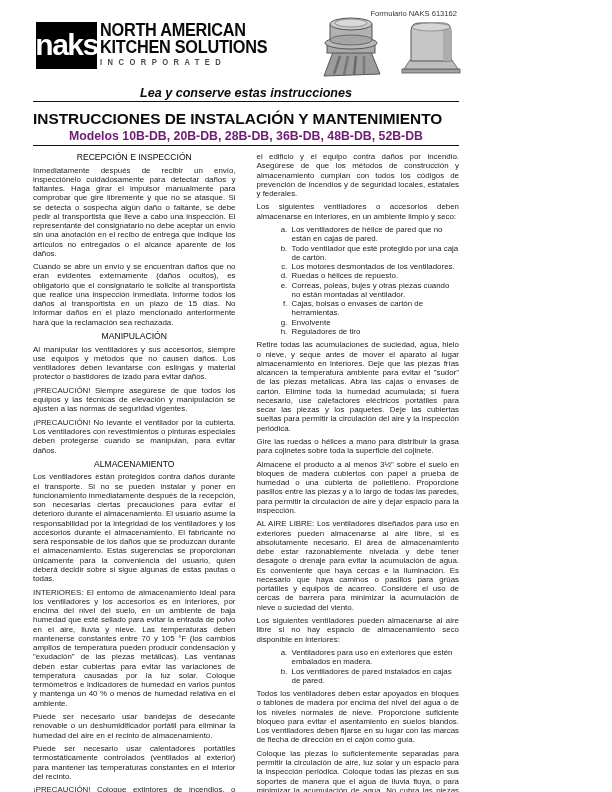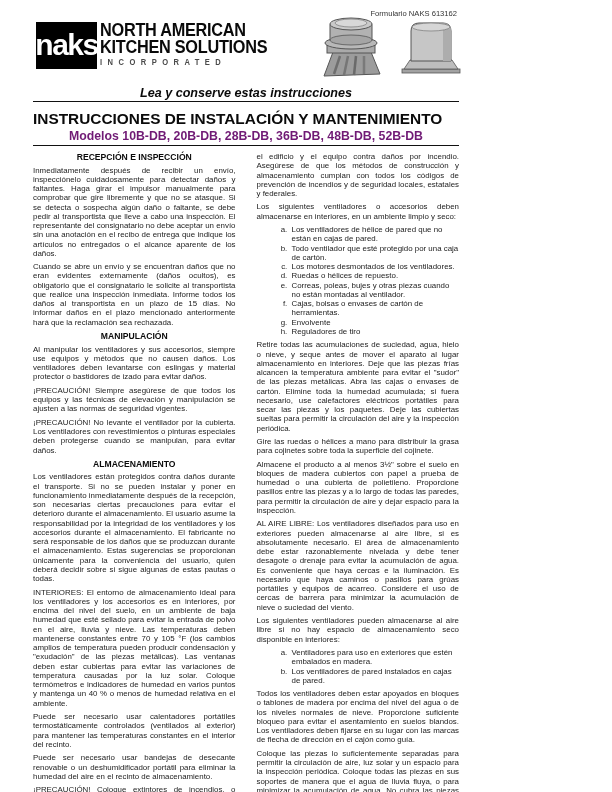--- a/index.html
+++ b/index.html
@@ -31,21 +31,21 @@
   .fans { position:absolute; right:-2px; top:-6px; display:flex; gap:13px; align-items:flex-start; }
   .fan { display:block; }
 
   .keep { text-align:center; font-weight:700; font-style:italic; font-size:12.6px; margin-top:2px; color:#0a0a0a; }
   .hr { border-bottom:1.9px solid #111; margin-top:1px; }
   .title { font-size:15.4px; font-weight:700; margin-top:8px; color:#0a0a0a; }
   .models { font-size:12.3px; font-weight:700; text-align:center; margin-top:1px; margin-bottom:2px; color:#701a75; }
 
   .columns { display:flex; gap:21px; margin-top:6px; }
   .col { width:50%; text-align:justify; }
-  .sec { font-size:8.6px; font-weight:700; text-align:center; margin:0 0 3.5px 0; color:#0a0a0a; }
+  .sec { font-size:8.6px; font-weight:400; text-align:center; margin:0 0 3.5px 0; color:#0a0a0a; }
   .sec.mid { margin-top:1.5px; }
   p.body { font-size:7.9px; line-height:9.25px; margin:0 0 4.2px 0; }
   .lead { font-weight:400; }
   ol.alpha { list-style:lower-alpha; margin:0 0 4.2px 0; padding-left:33px; font-size:7.9px; line-height:9.25px; text-align:left; }
   ol.alpha li { padding-left:2px; }
 
   .dashed-sep { border-top:1px dashed #444; margin-top:1px; }
   .footer { margin-top:3px; }
   .footer p { font-size:7.7px; line-height:9.7px; margin:0; color:#222;text-align:center; }
 </style>
@@ -104,22 +104,22 @@
       <p class="body">Cuando se abre un envío y se encuentran daños que no eran evidentes externamente (daños ocultos), es obligatorio que el consignatario le solicite al transportista que realice una inspección inmediata. Informe todos los daños al transportista en un plazo de 15 días. No informar daños en el plazo mencionado anteriormente hará que la reclamación sea rechazada.</p>
 
       <div class="sec mid">MANIPULACIÓN</div>
       <p class="body">Al manipular los ventiladores y sus accesorios, siempre use equipos y métodos que no causen daños. Los ventiladores deben levantarse con eslingas y material protector o bastidores de izado para evitar daños.</p>
       <p class="body"><strong class="lead">¡PRECAUCIÓN!</strong> <span>Siempre asegúrese de que todos los equipos y las técnicas de elevación y manipulación se ajusten a las normas de seguridad vigentes.</span></p>
       <p class="body"><strong class="lead">¡PRECAUCIÓN!</strong> <span>No levante el ventilador por la cubierta. Los ventiladores con revestimientos o pinturas especiales deben protegerse cuando se manipulan, para evitar daños.</span></p>
 
       <div class="sec mid">ALMACENAMIENTO</div>
       <p class="body">Los ventiladores están protegidos contra daños durante el transporte. Si no se pueden instalar y poner en funcionamiento inmediatamente después de la recepción, son necesarias ciertas precauciones para evitar el deterioro durante el almacenamiento. El usuario asume la responsabilidad por la integridad de los ventiladores y los accesorios durante el almacenamiento. El fabricante no será responsable de los daños que se produzcan durante el almacenamiento. Estas sugerencias se proporcionan únicamente para la conveniencia del usuario, quien deberá decidir sobre si sigue algunas de estas pautas o todas.</p>
       <p class="body"><strong class="lead">INTERIORES:</strong> <span>El entorno de almacenamiento ideal para los ventiladores y los accesorios es en interiores, por encima del nivel del suelo, en un ambiente de baja humedad que esté sellado para evitar la entrada de polvo en el aire, lluvia y nieve. Las temperaturas deben mantenerse constantes entre 70 y 105 °F (los cambios amplios de temperatura pueden producir condensación y "exudación" de las piezas metálicas). Las ventanas deben estar cubiertas para evitar las variaciones de temperatura causadas por la luz solar. Coloque termómetros e indicadores de humedad en varios puntos y mantenga un 40 % o menos de humedad relativa en el ambiente.</span></p>
+      <p class="body">Puede ser necesario usar bandejas de desecante renovable o un deshumidificador portátil para eliminar la humedad del aire en el recinto de almacenamiento.</p>
       <p class="body">Puede ser necesario usar calentadores portátiles termostáticamente controlados (ventilados al exterior) para mantener las temperaturas constantes en el interior del recinto.</p>
-      <p class="body">Puede ser necesario usar bandejas de desecante renovable o un deshumidificador portátil para eliminar la humedad del aire en el recinto de almacenamiento.</p>
       <p class="body"><strong class="lead">¡PRECAUCIÓN!</strong> <span>Coloque extintores de incendios, o alarmas de incendio, o comunicación de respuesta a emergencias para proteger</span></p>
     </div>
 
     <div class="col">
       <p class="body">el edificio y el equipo contra daños por incendio. Asegúrese de que los métodos de construcción y almacenamiento cumplan con todos los códigos de prevención de incendios y de seguridad locales, estatales y federales.</p>
       <p class="body">Los siguientes ventiladores o accesorios deben almacenarse en interiores, en un ambiente limpio y seco:</p>
       <ol class="alpha">
         <li>Los ventiladores de hélice de pared que no están en cajas de pared.</li>
         <li>Todo ventilador que esté protegido por una caja de cartón.</li>
         <li>Los motores desmontados de los ventiladores.</li>

